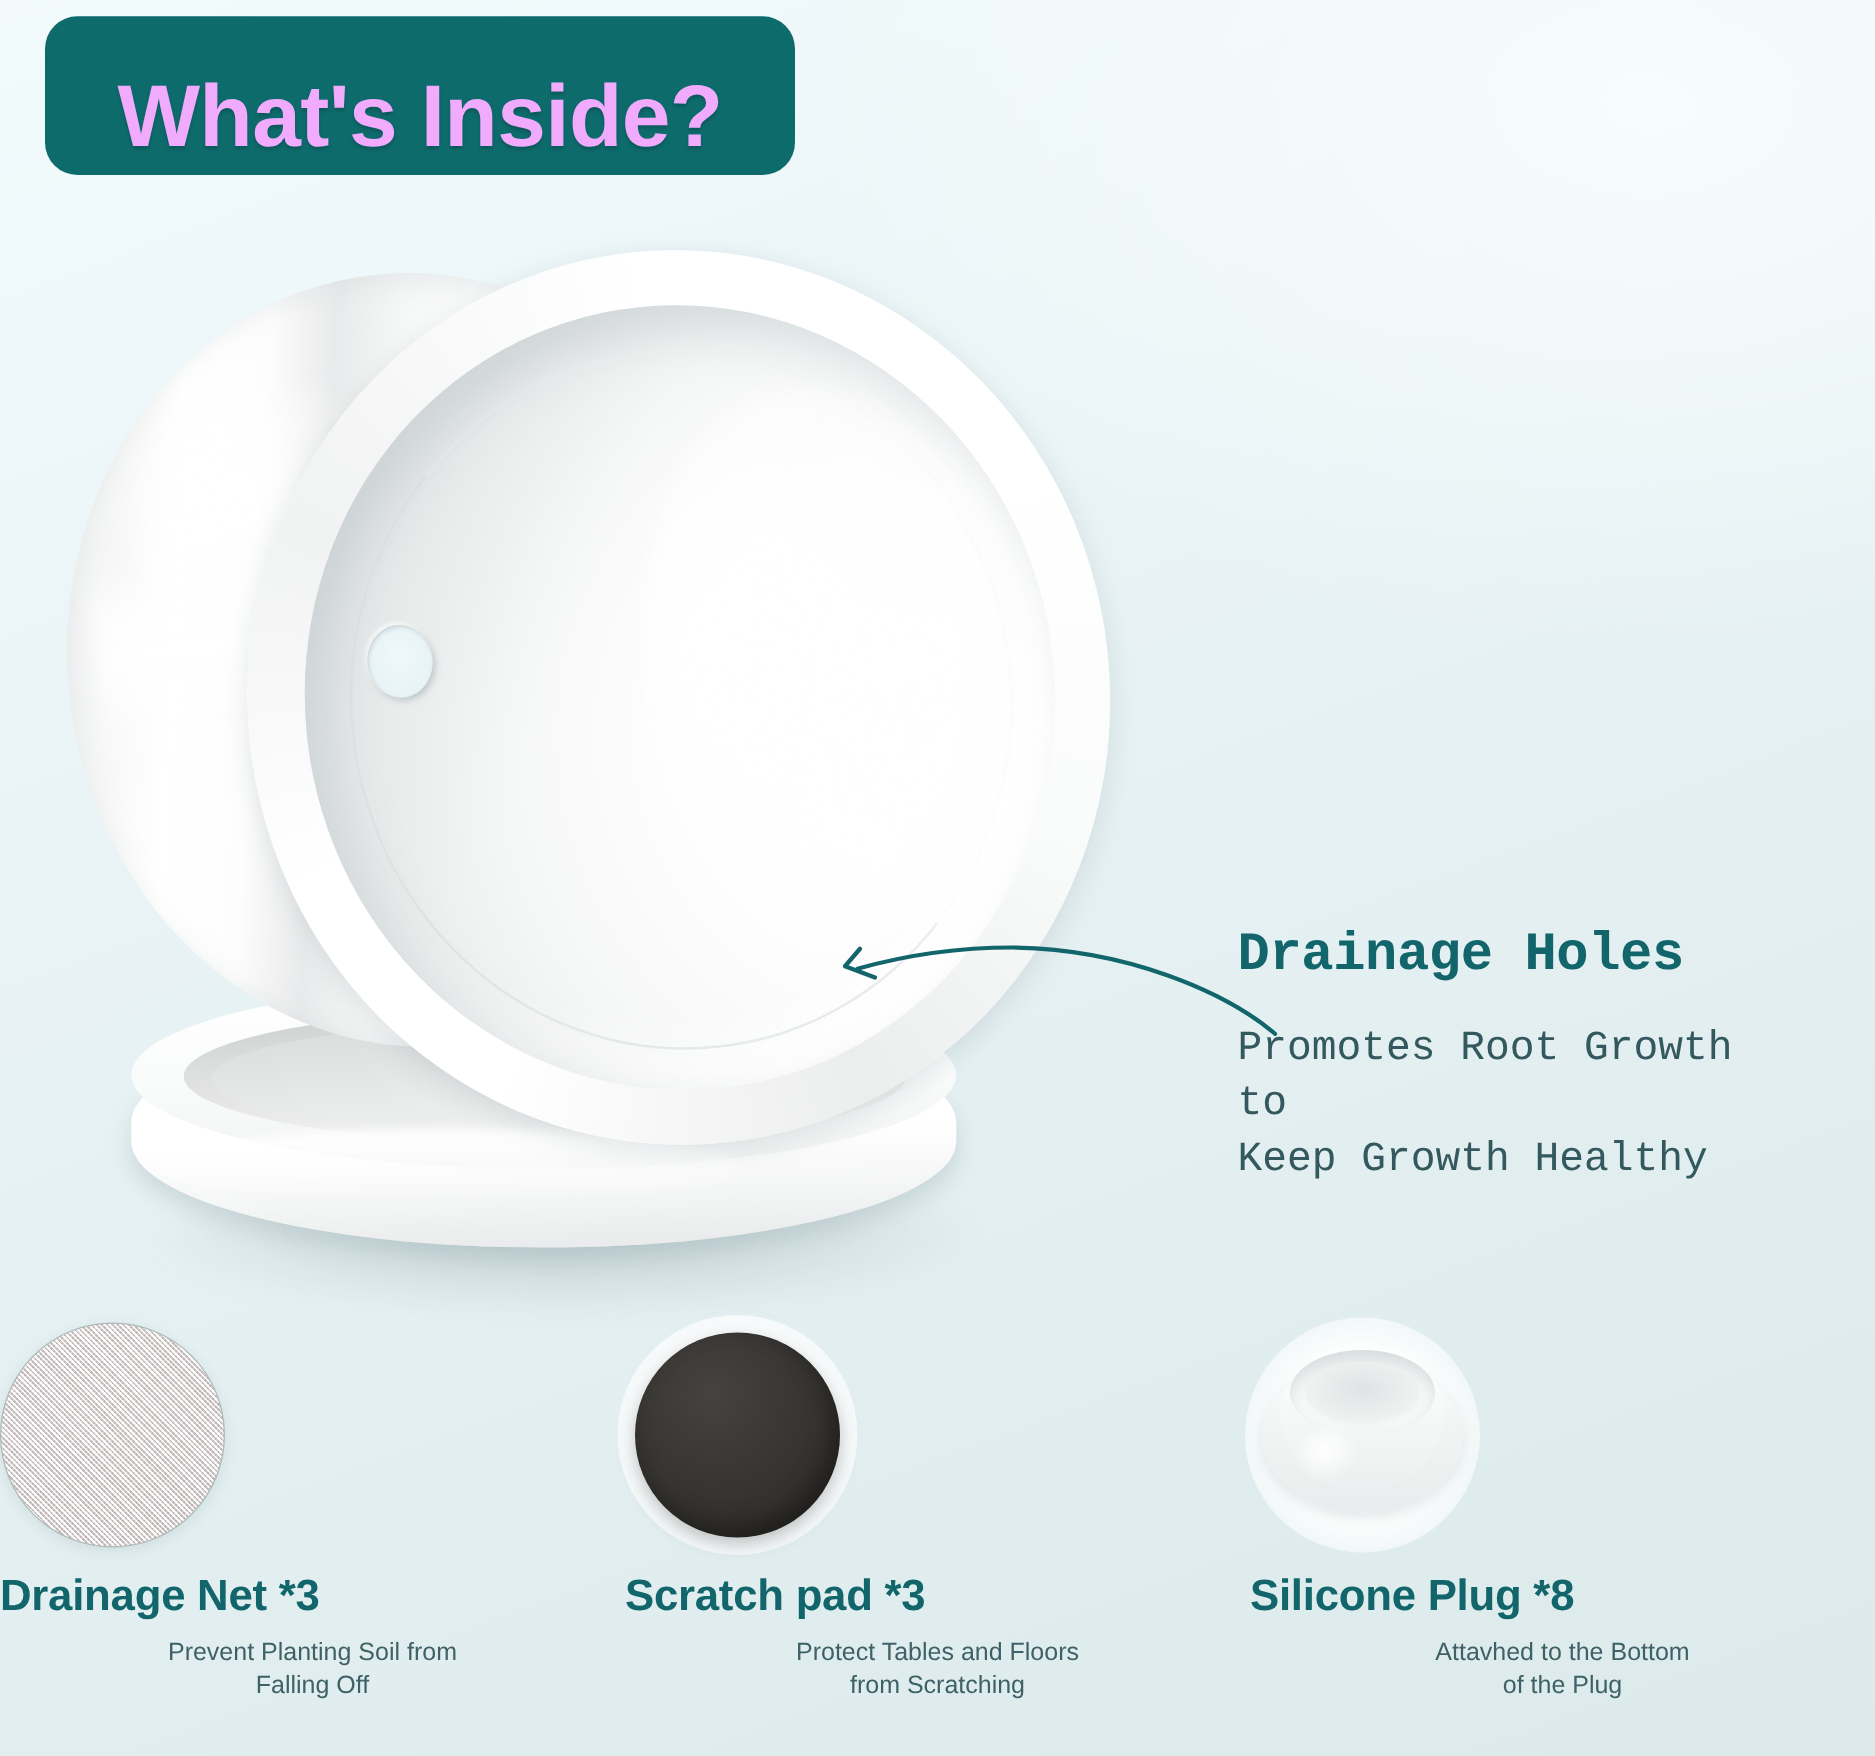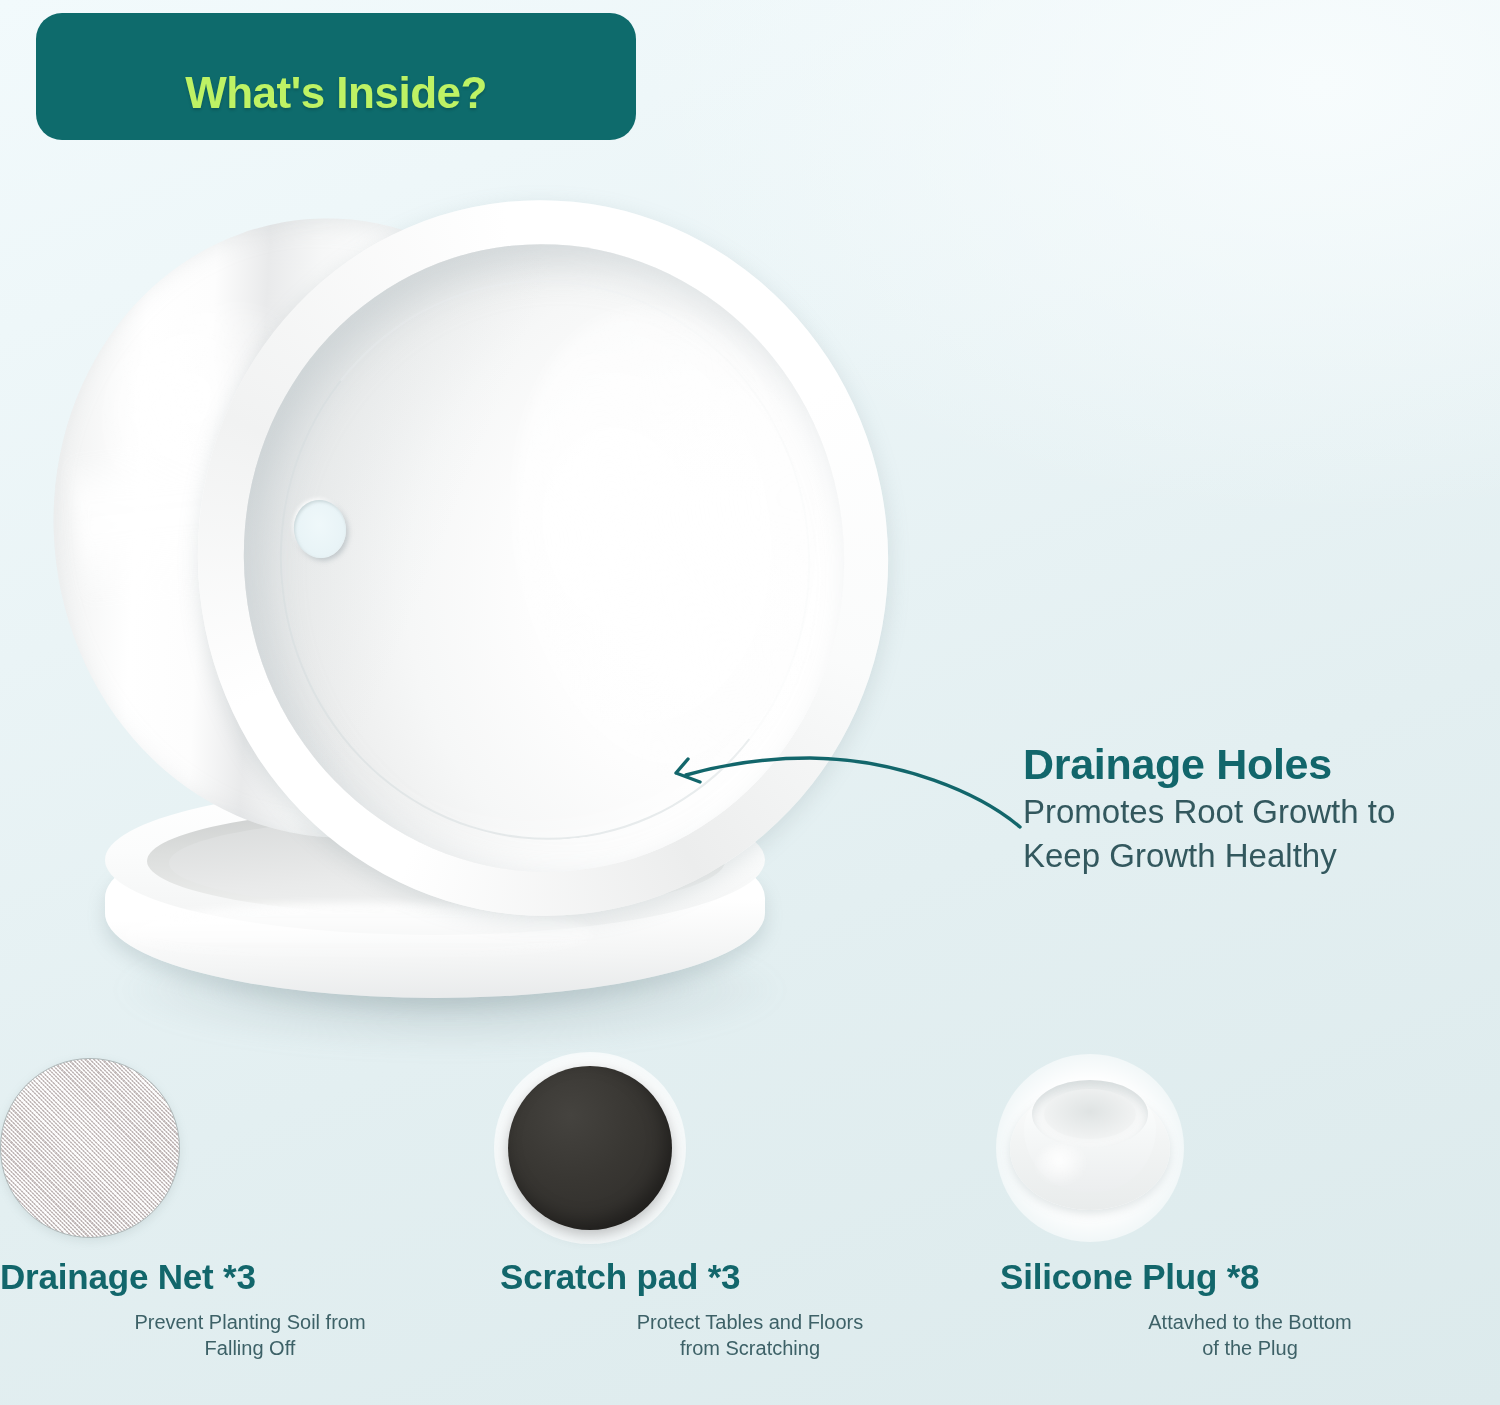--- a/index.html
+++ b/index.html
@@ -29,22 +29,22 @@
     top: 13px;
     width: 600px;
     height: 127px;
     border-radius: 26px;
     background: #0e6b6c;
     display: flex;
     align-items: center;
     justify-content: center;
   }
   .badge-text {
-    color: #bef264;
-    font-size: 44px;
+    color: #f0abfc;
+    font-size: 70px;
     font-weight: bold;
     letter-spacing: -0.5px;
     line-height: 1;
     white-space: nowrap;
     text-shadow: 0 2px 3px rgba(0,0,0,0.18);
     margin-top: 32px;
   }
 
   
   .hero {
@@ -234,34 +234,35 @@
   .annot-arrow {
     position: absolute;
     left: 650px;
     top: 575px;
     width: 400px;
     height: 120px;
     overflow: visible;
   }
   .annot-text {
     position: absolute;
-    left: 1023px;
+    left: 990px;
     top: 580px;
     width: 430px;
+    font-family: Liberation Mono, monospace;
   }
   .annot-title {
     font-size: 43px;
     font-weight: bold;
     color: #12666b;
     letter-spacing: -0.3px;
     line-height: 1.12;
     white-space: nowrap;
   }
   .annot-sub {
-    margin-top: 2px;
+    margin-top: 29px;
     font-size: 33px;
     font-weight: 400;
     color: #33585e;
     line-height: 1.34;
   }
 
   
   .items {
     position: absolute;
     left: 0;

